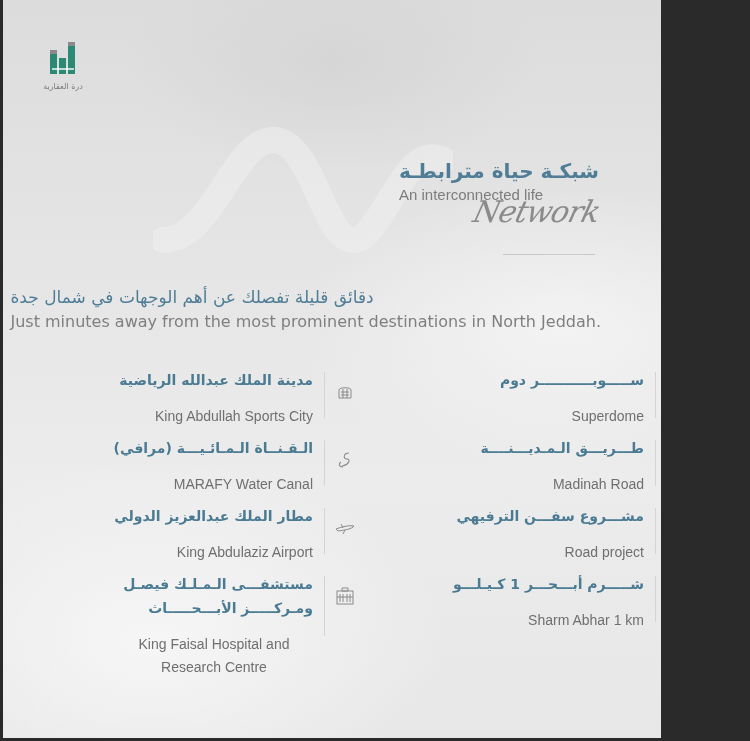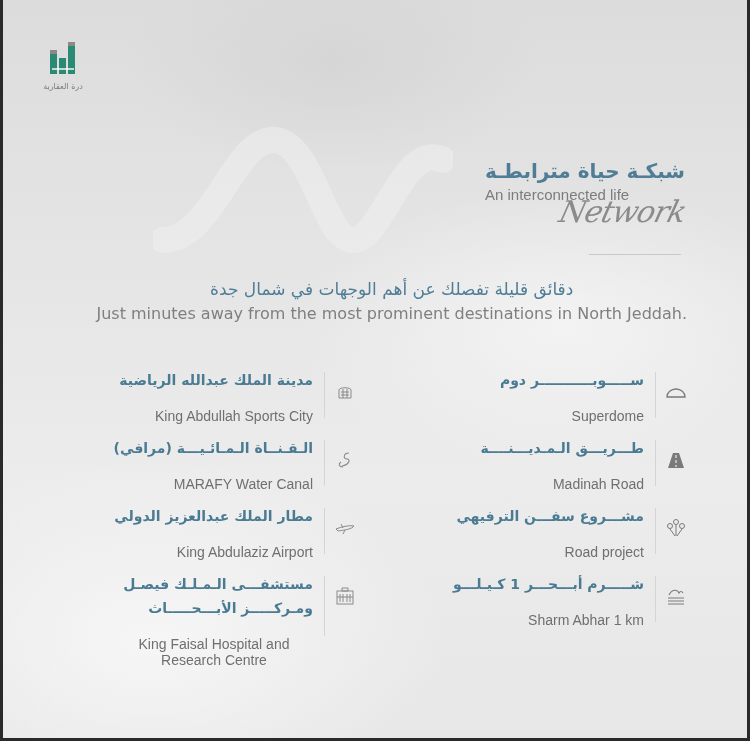--- a/index.html
+++ b/index.html
@@ -2,21 +2,21 @@
 <html><head>
   <meta charset="utf-8">
   <style>
     html, body { margin: 0; padding: 0; }
     body {
       width: 750px; height: 741px; overflow: hidden;
       background: #2a2a2a;
       font-family: "DejaVu Sans", sans-serif;
     }
     .frame {
-      position: absolute; left: 3px; top: 0; width: 744px; height: 738px;
+      position: absolute; left: 3px; top: 0; width: 658px; height: 738px;
       background:
         radial-gradient(ellipse 420px 260px at 150px 640px, #f6f6f6 0%, rgba(246,246,246,0) 70%),
         radial-gradient(ellipse 380px 200px at 560px 330px, #f3f3f3 0%, rgba(243,243,243,0) 70%),
         radial-gradient(ellipse 300px 160px at 330px 60px, #d6d6d6 0%, rgba(214,214,214,0) 70%),
         linear-gradient(180deg, #dcdcdc 0%, #e6e6e6 40%, #ececec 65%, #e7e7e7 100%);
       overflow: hidden;
     }
     .wave {
       position: absolute; left: 150px; top: 120px; width: 300px; height: 140px; opacity: .55;
     }
@@ -26,21 +26,21 @@
     .hero { position: absolute; right: 62px; top: 158px; text-align: left; }
     .hero-ar { font-size: 20px; color: #4f7d96; direction: rtl; line-height: 26px; font-weight: bold; letter-spacing: .5px; }
     .hero-en { font-size: 15px; color: #7c7c7c; margin-top: 2px; font-family: "Liberation Sans", sans-serif; }
     .hero-script {
       position: absolute; right: 0; top: 36px;
       font-family: "DejaVu Serif", serif; font-style: italic; font-size: 30px;
       color: #8b8b8b; letter-spacing: -1px; transform: skewX(-14deg);
     }
     .hero-rule { position: absolute; right: 66px; top: 254px; width: 92px; height: 1px; background: #c9c9c9; }
 
-    .sub { position: absolute; right: 60px; top: 277px; text-align: center; }
+    .sub { position: absolute; right: 60px; top: 285px; text-align: left; }
     .sub-ar { font-size: 17px; color: #4f7d96; direction: rtl; line-height: 24px; }
     .sub-en { font-size: 16px; color: #7f7f7f; margin-top: 3px; font-family: "DejaVu Sans", sans-serif; }
 
     .col { position: absolute; top: 368px; width: 300px; }
     .col.right { left: 393px; }
     .col.left { left: 62px; }
     .item { position: relative; height: 68px; }
     .item.tall { height: 96px; }
     .item .text { position: absolute; right: 52px; top: 0; text-align: right; width: 260px; }
     .item .ar { font-size: 14px; color: #4a7b92; direction: rtl; line-height: 24px; font-weight: bold; white-space: nowrap; }
@@ -177,21 +177,21 @@
             <path d="M3 13 C8 11, 16 9, 21 10 C19 13, 12 14, 5 15 Z"></path>
             <path d="M10 12 L8 8 M12 14 L10 18"></path>
           </svg>
       </div>
     </div>
     <div class="item tall">
       <div class="text">
         <div class="ar">مستشفـــى الـمـلـك فيصـل</div>
         <div class="ar">ومـركـــــز الأبـــحـــــاث</div>
         <div class="en">King Faisal Hospital and</div>
-        <div class="en" style="margin-top:0">Research Centre</div>
+        <div class="en" style="margin-top:7px">Research Centre</div>
       </div>
       <div class="divider" style="height:60px"></div>
       <div class="icon">
         <svg viewBox="0 0 24 24" fill="none" stroke="#8a8a8a" stroke-width="1">
             <rect x="4" y="7" width="16" height="13"></rect>
             <path d="M9 4 H15 V7 H9 Z M7 10 V18 M10 10 V18 M14 10 V18 M17 10 V18 M4 13 H20"></path>
           </svg>
       </div>
     </div>
   </div>

